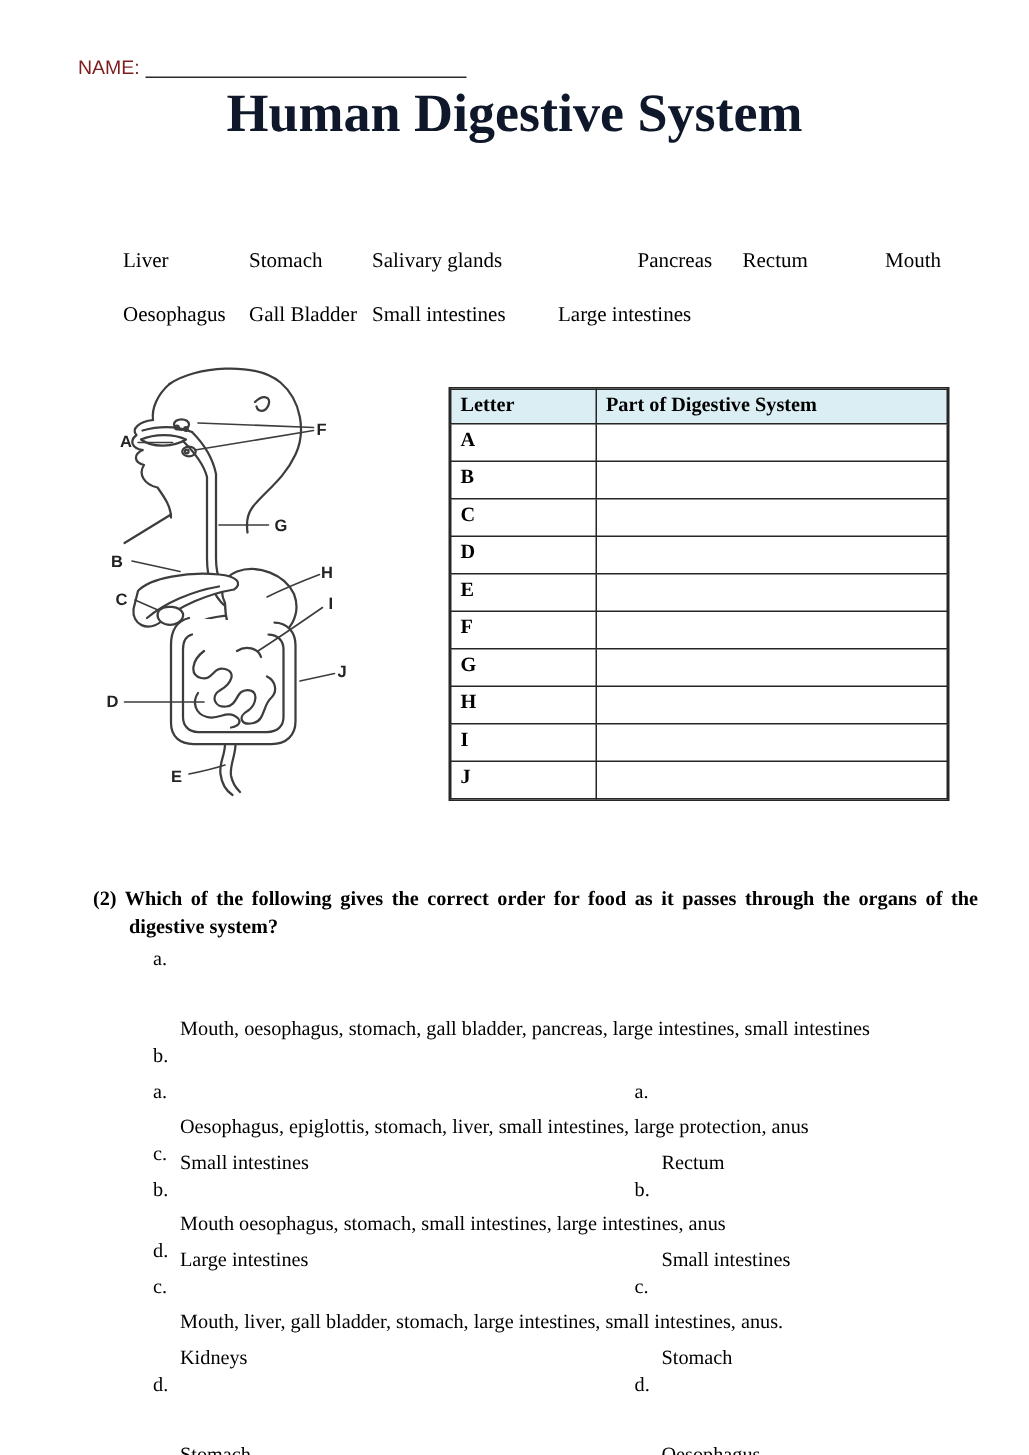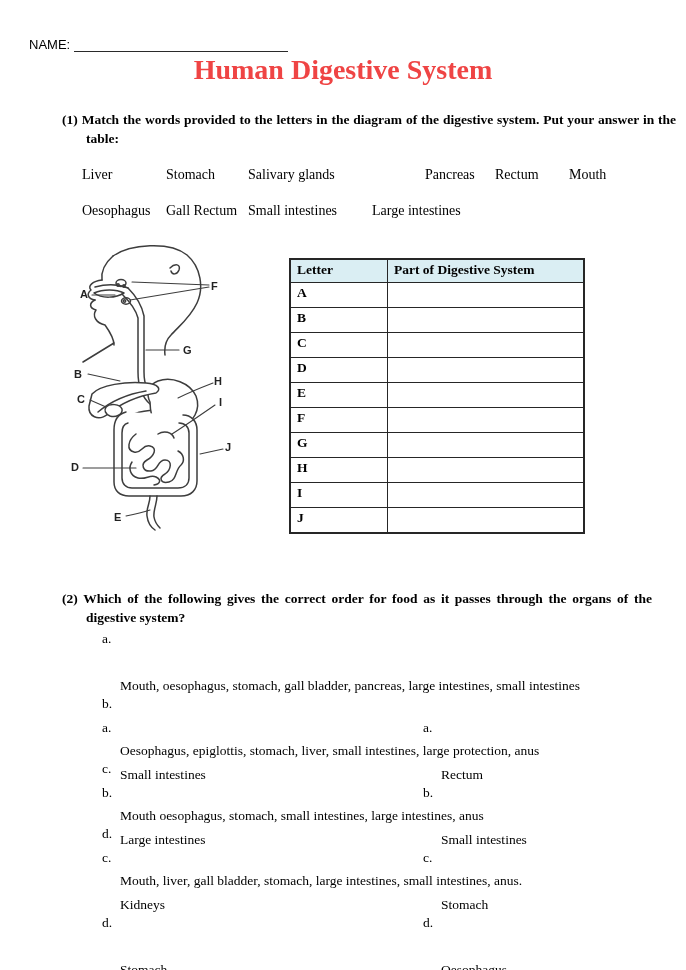--- a/index.html
+++ b/index.html
@@ -2,47 +2,47 @@
 <html><head>
 <meta charset="utf-8">
 <style>
   html,body { margin:0; padding:0; background:#e8e8e8; }
   .page {
     position:relative; width:686px; height:970px; background:#ffffff;
     font-family:"Liberation Serif", serif; color:#000; overflow:hidden;
     margin:0 auto;
   }
   
-  .name-line { position:absolute; left:29px; top:37px; font-family:"Liberation Sans",sans-serif; font-size:13px; color:#000000; }
+  .name-line { position:absolute; left:52px; top:37px; font-family:"Liberation Sans",sans-serif; font-size:13px; color:#7f1d1d; }
   .name-blank { display:inline-block; width:214px; height:12px; border-bottom:1.5px solid #2a2a2a; margin-left:4px; vertical-align:bottom; }
   
   .title { position:absolute; left:0; top:54px; width:100%; text-align:center;
-           font-size:28px; font-weight:bold; color:#ef4444; }
+           font-size:36px; font-weight:bold; color:#0f172a; }
   
   .qhead { margin:0; font-weight:bold; font-size:13.5px; line-height:19px; text-align:justify; }
   .hang24 { padding-left:24px; text-indent:-24px; }
   .hang26 { padding-left:26px; text-indent:-26px; }
   .q1 { position:absolute; left:62px; top:110px; width:590px; }
   .q2 { position:absolute; left:62px; top:589px; width:590px; }
   .q3 { position:absolute; left:62px; top:716px; width:303px; }
   .q4 { position:absolute; left:383px; top:716px; width:270px; }
   
   .wb { position:absolute; font-size:14px; white-space:nowrap; }
   .wb.r1 { top:167px; } .wb.r2 { top:203px; }
   .wb.p0 { left:82px; } .wb.p1 { left:166px; } .wb.p2 { left:248px; }
-  .wb.p3 { left:413px;margin-left:12px; } .wb.p4 { left:495px; } .wb.p5 { left:569px; }
+  .wb.p3 { left:413px;margin-left:12px; } .wb.p4 { left:495px; } .wb.p5 { left:590px; }
   .wb.p6 { left:82px; } .wb.p7 { left:166px; } .wb.p8 { left:248px; } .wb.p9 { left:372px; }
   
   .diagram { position:absolute; left:58px; top:244px; }
   .diagram text { font-family:"Liberation Sans",sans-serif; font-size:11px; font-weight:bold; fill:#222; }
   .organ { stroke:#3d3d3d; stroke-width:1.5; fill:none; stroke-linecap:round; stroke-linejoin:round; }
   .organ.filled { fill:#ffffff; }
   .leader { stroke:#3d3d3d; stroke-width:1.1; fill:none; stroke-linecap:round; }
   
-  .answer-table { position:absolute; left:290px; top:259px; border-collapse:collapse; table-layout:fixed; width:294px; }
+  .answer-table { position:absolute; left:300px; top:259px; border-collapse:collapse; table-layout:fixed; width:332px; }
   .answer-table th, .answer-table td { border:1px solid #262626; padding:2px 6px; font-size:13.5px; vertical-align:top; text-align:left; }
   .answer-table th { background:#daeef3; font-weight:bold; height:18px; }
   .answer-table td { height:20px; }
   .answer-table .c-letter { width:84px; }
   .answer-table td.letter-cell { font-weight:bold; }
   .answer-table { outline:1px solid #262626; }
   
   .opts { margin-top:3px; }
   .opt { display:flex; font-size:13.5px; line-height:18px; }
   .opt-letter { flex:none; margin-left:40px; width:18px; }
@@ -52,33 +52,29 @@
 <body>
 
 <div class="page">
 
   <div class="name-line">
     <span>NAME:</span><span class="name-blank"></span>
   </div>
 
   <div class="title">Human Digestive System</div>
 
-  <p class="qhead hang24 q1">
-    <span>(1)</span>
-    <span>Match the words provided to the letters in the diagram of the digestive system. Put your answer in the table:</span>
-  </p>
 
   <span class="wb r1 p0">Liver</span>
   <span class="wb r1 p1">Stomach</span>
   <span class="wb r1 p2">Salivary glands</span>
   <span class="wb r1 p3">Pancreas</span>
   <span class="wb r1 p4">Rectum</span>
   <span class="wb r1 p5">Mouth</span>
   <span class="wb r2 p6">Oesophagus</span>
-  <span class="wb r2 p7">Gall Rectum</span>
+  <span class="wb r2 p7">Gall Bladder</span>
   <span class="wb r2 p8">Small intestines</span>
   <span class="wb r2 p9">Large intestines</span>
 
   <svg class="diagram" width="190" height="290" viewBox="0 0 190 290" xmlns="http://www.w3.org/2000/svg">
 
     <g>
       <path class="organ" d="M55,12 C72,0 112,-3 129,11 C143,23 146,44 139,59 C132,74 121,82 113,91 C107,97 106,103 107,111"></path>
       <path class="organ" d="M55,12 C47,19 43,28 44,36"></path>
       <path class="organ" d="M44,36 C35,37 29,42 33,46 C28,50 30,55 37,56"></path>
       <path class="organ" d="M37,43 C48,40 60,40 70,44"></path>

